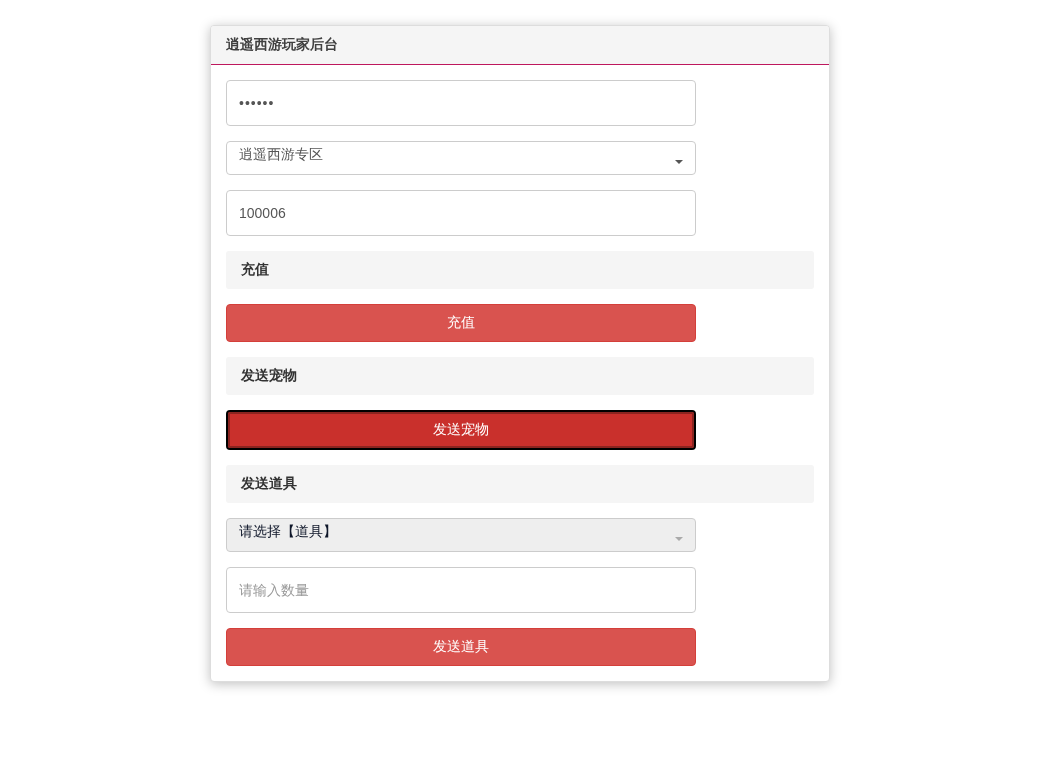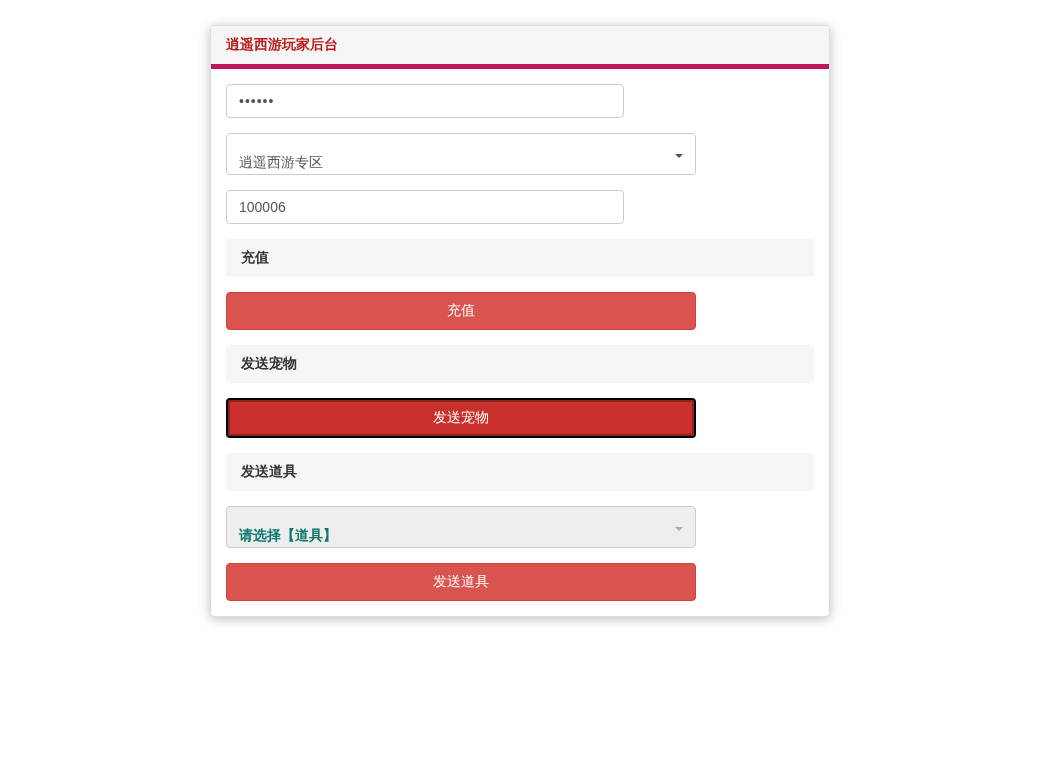--- a/index.html
+++ b/index.html
@@ -16,72 +16,71 @@
       width: 620px;
       margin: 0 auto;
       background: #fff;
       border: 1px solid #ddd;
       border-radius: 4px;
       box-shadow: 0 2px 12px rgba(0,0,0,0.25);
       overflow: hidden;
     }
     .panel-header {
       background: #f5f5f5;
-      border-bottom: 5px solid #be185d;
+      border-bottom: 1px solid #be185d;
       padding: 10px 15px;
       font-size: 14px;
       font-weight: bold;
-      color: #b91c1c;
+      color: #404040;
     }
     .panel-body {
       padding: 15px;
     }
     .form-group {
       margin-bottom: 15px;
     }
     .form-control {
       display: block;
-      width: 398px;
+      width: 470px;
       height: 34px;
-      padding: 10px 12px;
+      padding: 22px 12px;
       font-size: 14px;
       line-height: 1.42857;
       color: #555;
       background: #fff;
       border: 1px solid #ccc;
       border-radius: 4px;
     }
     .form-control::placeholder {
       color: #999;
     }
     .select-wrapper {
       position: relative;
       width: 470px;
     }
     .select-display {
       display: flex;
-      align-items: flex-start;
+      align-items: flex-end;
       justify-content: space-between;
       width: 100%;
       height: 34px;
-      padding: 20px 12px;
+      padding: 10px 12px;
       font-size: 14px;
       color: #555;
       background: #fff;
       border: 1px solid #ccc;
       border-radius: 4px;
       cursor: pointer;
     }
     .select-display.disabled {
       background: #eee;
       cursor: not-allowed;
     }
     .select-display.disabled .select-text {
-      color: #0f766e;
-      font-weight: bold;
+      color: #0f172a;
     }
     .caret-down {
       width: 0;
       height: 0;
       border-left: 4px solid transparent;
       border-right: 4px solid transparent;
       border-top: 4px solid #555;
       margin-left: 6px;
     }
     .caret-up {
@@ -170,17 +169,20 @@
 
     <div class="form-group">
       <div class="select-wrapper">
         <div class="select-display disabled">
           <span class="select-text">请选择【道具】</span>
           <span class="caret-down muted"></span>
         </div>
       </div>
     </div>
 
+    <div class="form-group">
+      <input type="text" class="form-control" placeholder="请输入数量" style="">
+    </div>
 
     <button class="btn-danger last">发送道具</button>
 
   </div>
 </div>
 
 </body></html>

